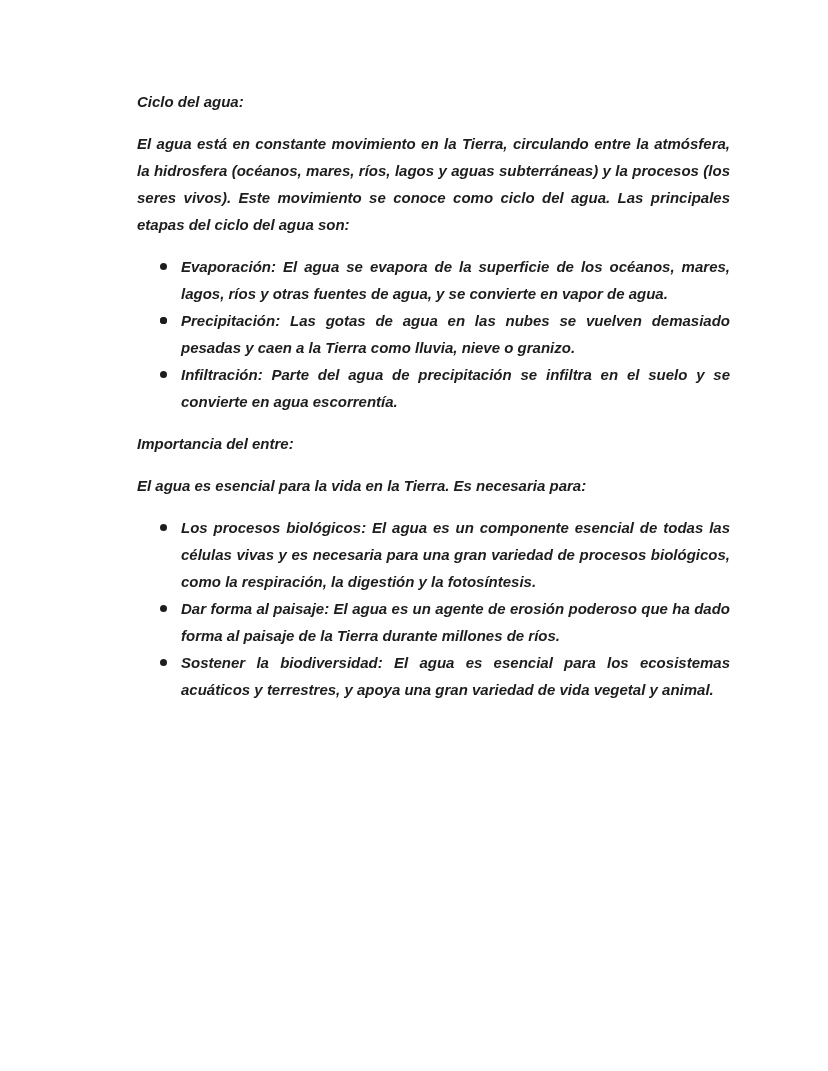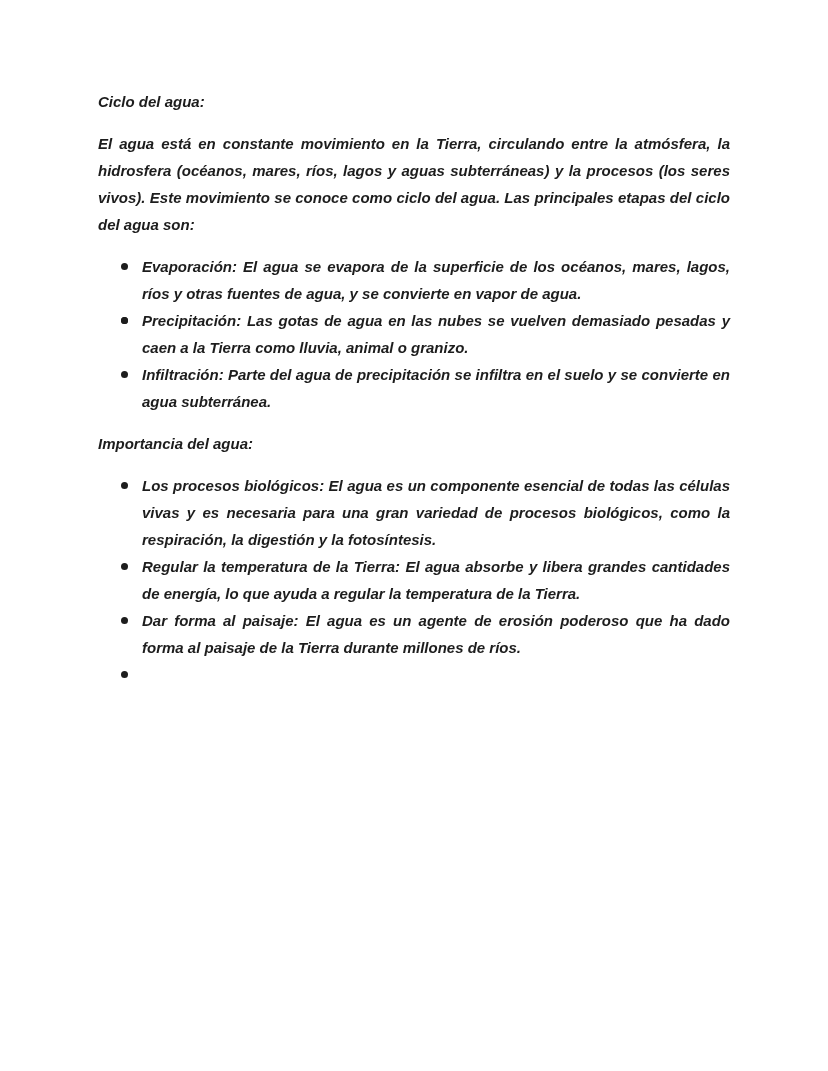--- a/index.html
+++ b/index.html
@@ -19,20 +19,21 @@
     font-style: italic;
     font-weight: bold;
     font-size: 15px;
     line-height: 27px;
     color: #1d1d1d;
     text-align: justify;
   }
   .content {
     box-sizing: border-box;
     padding: 88px 98px 40px 98px;
+    margin-left: 39px;
   }
   .section-heading {
     font-size: 15px;
     line-height: 27px;
     font-weight: bold;
     font-style: italic;
     margin: 0 0 15px 0;
     text-align: left;
   }
   .section-intro {
@@ -71,43 +72,41 @@
     <ul class="bullet-list">
       <li>
         <span class="bullet-marker"></span>
         <span>Evaporación: El agua se evapora de la superficie de los océanos, mares, lagos, ríos y otras fuentes de agua, y se convierte en vapor de agua.</span>
       </li>
       <li>
         <span class="bullet-marker"></span>
       </li>
       <li>
         <span class="bullet-marker"></span>
-        <span>Precipitación: Las gotas de agua en las nubes se vuelven demasiado pesadas y caen a la Tierra como lluvia, animal o granizo.</span>
+        <span>Precipitación: Las gotas de agua en las nubes se vuelven demasiado pesadas y caen a la Tierra como lluvia, nieve o granizo.</span>
       </li>
       <li>
         <span class="bullet-marker"></span>
-        <span>Infiltración: Parte del agua de precipitación se infiltra en el suelo y se convierte en agua subterránea.</span>
+        <span>Infiltración: Parte del agua de precipitación se infiltra en el suelo y se convierte en agua escorrentía.</span>
       </li>
     </ul>
 
-    <h2 class="section-heading">Importancia del agua:</h2>
+    <h2 class="section-heading">Importancia del entre:</h2>
 
+    <p class="section-intro">El agua es esencial para la vida en la Tierra. Es necesaria para:</p>
 
     <ul class="bullet-list">
       <li>
         <span class="bullet-marker"></span>
         <span>Los procesos biológicos: El agua es un componente esencial de todas las células vivas y es necesaria para una gran variedad de procesos biológicos, como la respiración, la digestión y la fotosíntesis.</span>
       </li>
       <li>
         <span class="bullet-marker"></span>
-        <span>Regular la temperatura de la Tierra: El agua absorbe y libera grandes cantidades de energía, lo que ayuda a regular la temperatura de la Tierra.</span>
-      </li>
-      <li>
-        <span class="bullet-marker"></span>
         <span>Dar forma al paisaje: El agua es un agente de erosión poderoso que ha dado forma al paisaje de la Tierra durante millones de ríos.</span>
       </li>
       <li>
         <span class="bullet-marker"></span>
+        <span>Sostener la biodiversidad: El agua es esencial para los ecosistemas acuáticos y terrestres, y apoya una gran variedad de vida vegetal y animal.</span>
       </li>
     </ul>
 
   </div>
 </div>
 
 </body></html>

